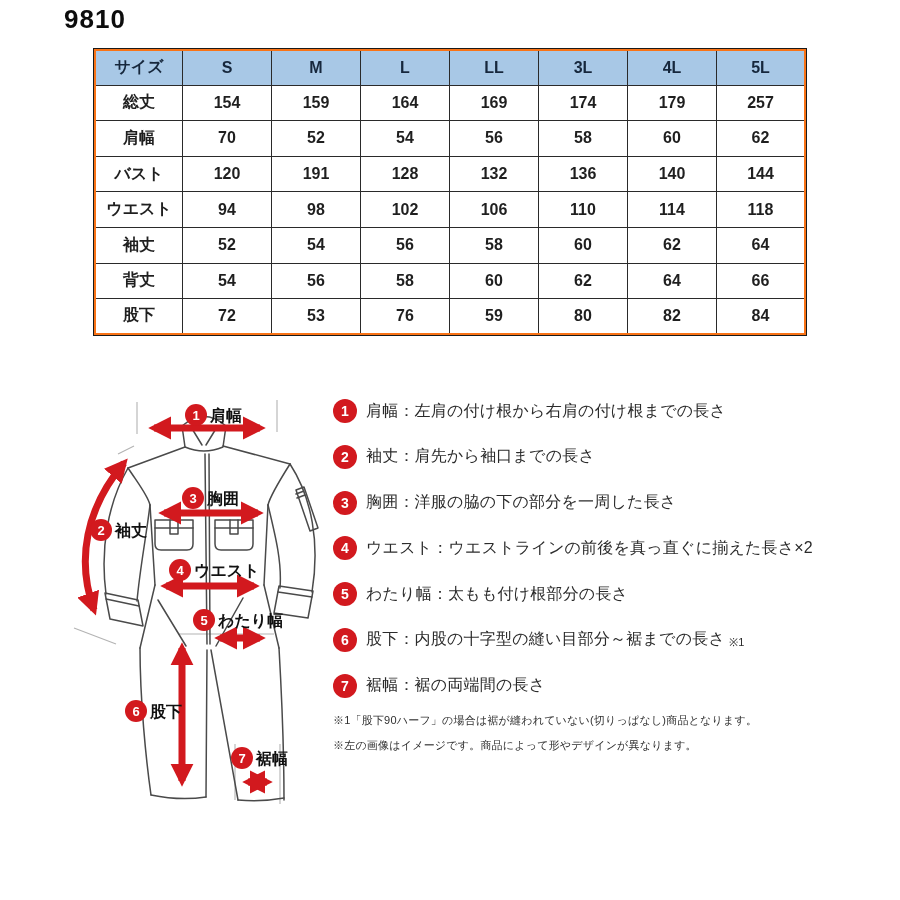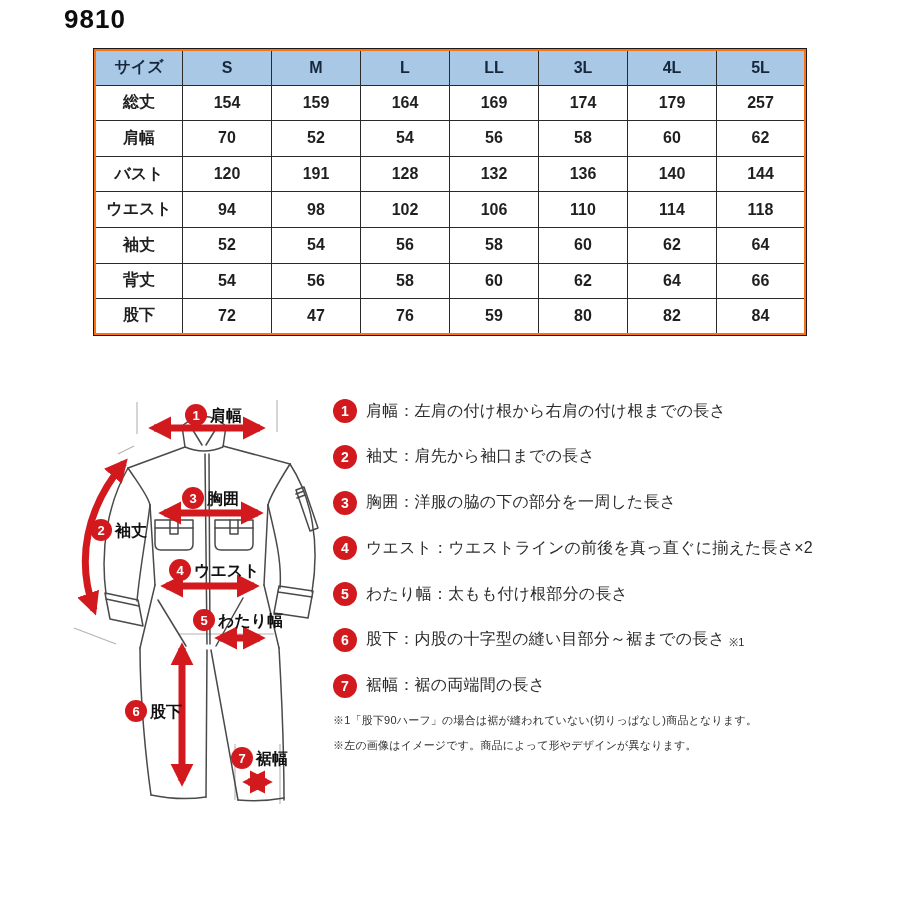--- a/index.html
+++ b/index.html
@@ -130,21 +130,21 @@
         <td>56</td>
         <td>58</td>
         <td>60</td>
         <td>62</td>
         <td>64</td>
         <td>66</td>
       </tr>
       <tr>
         <td>股下</td>
         <td>72</td>
-        <td>47</td>
+        <td>53</td>
         <td>76</td>
         <td>59</td>
         <td>80</td>
         <td>82</td>
         <td>84</td>
       </tr>
     </tbody>
   </table>
 
   <div class="diagram">

